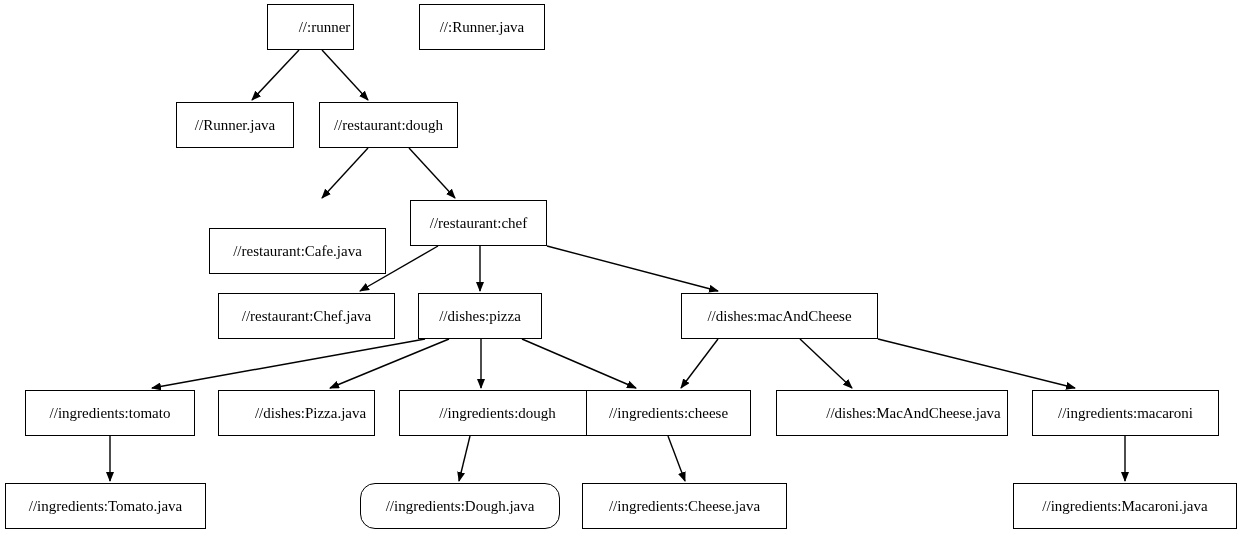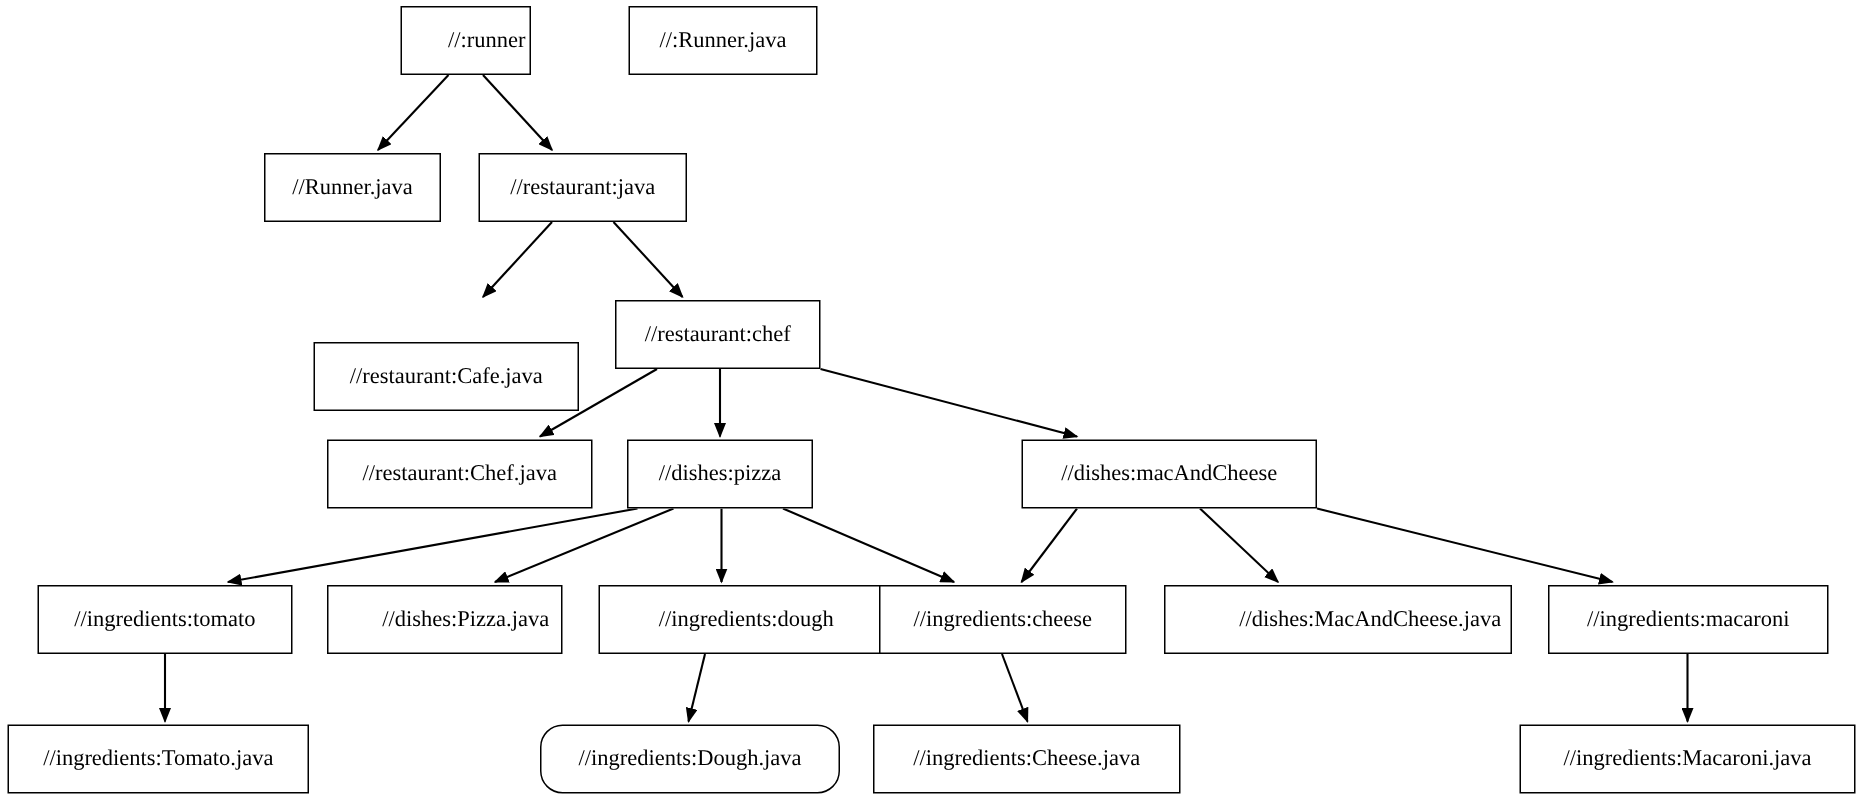--- a/index.html
+++ b/index.html
@@ -80,21 +80,21 @@
       <div class="node" style="left: 267px; top: 4px; width: 87px; height: 46px; border-color: rgb(0, 0, 0); background: rgb(255, 255, 255); color: rgb(0, 0, 0); padding-left: 28px;">
         <span class="node-label">//:runner</span>
       </div>
       <div class="node" style="left: 376px; top: 4px; width: 126px; height: 46px; border-color: rgb(0, 0, 0); background: rgb(255, 255, 255); color: rgb(0, 0, 0); margin-left: 43px;">
         <span class="node-label">//:Runner.java</span>
       </div>
       <div class="node" style="left: 176px; top: 102px; width: 118px; height: 46px; border-color: rgb(0, 0, 0); background: rgb(255, 255, 255); color: rgb(0, 0, 0);">
         <span class="node-label">//Runner.java</span>
       </div>
       <div class="node" style="left: 319px; top: 102px; width: 139px; height: 46px; border-color: rgb(0, 0, 0); background: rgb(255, 255, 255); color: rgb(0, 0, 0);">
-        <span class="node-label">//restaurant:java</span>
+        <span class="node-label">//restaurant:dough</span>
       </div>
       <div class="node" style="left: 209px; top: 200px; width: 177px; height: 46px; border-color: rgb(0, 0, 0); background: rgb(255, 255, 255); color: rgb(0, 0, 0); margin-top: 28px;">
         <span class="node-label">//restaurant:Cafe.java</span>
       </div>
       <div class="node" style="left: 410px; top: 200px; width: 137px; height: 46px; border-color: rgb(0, 0, 0); background: rgb(255, 255, 255); color: rgb(0, 0, 0);">
         <span class="node-label">//restaurant:chef</span>
       </div>
       <div class="node" style="left: 218px; top: 293px; width: 177px; height: 46px; border-color: rgb(0, 0, 0); background: rgb(255, 255, 255); color: rgb(0, 0, 0);">
         <span class="node-label">//restaurant:Chef.java</span>
       </div>

